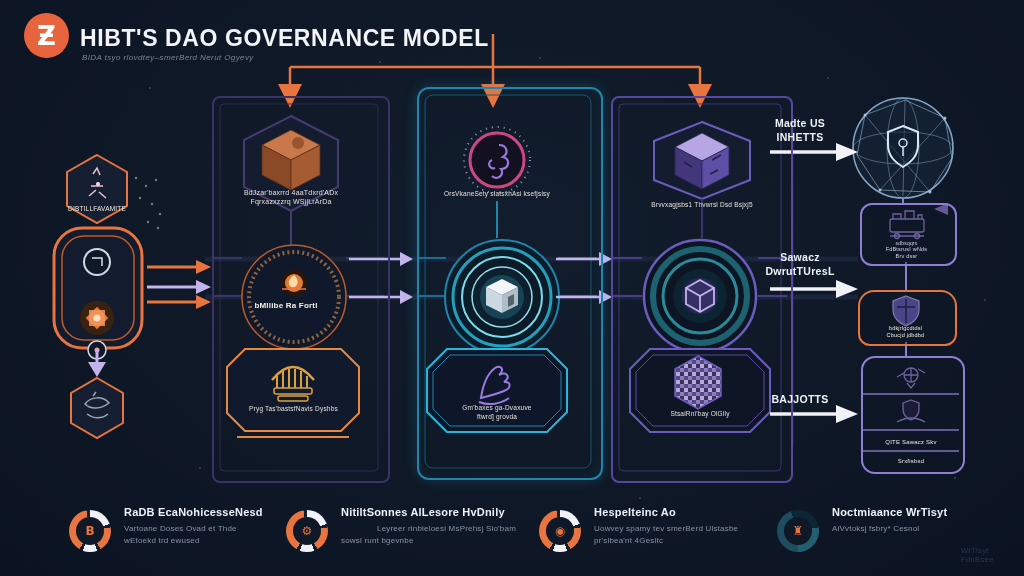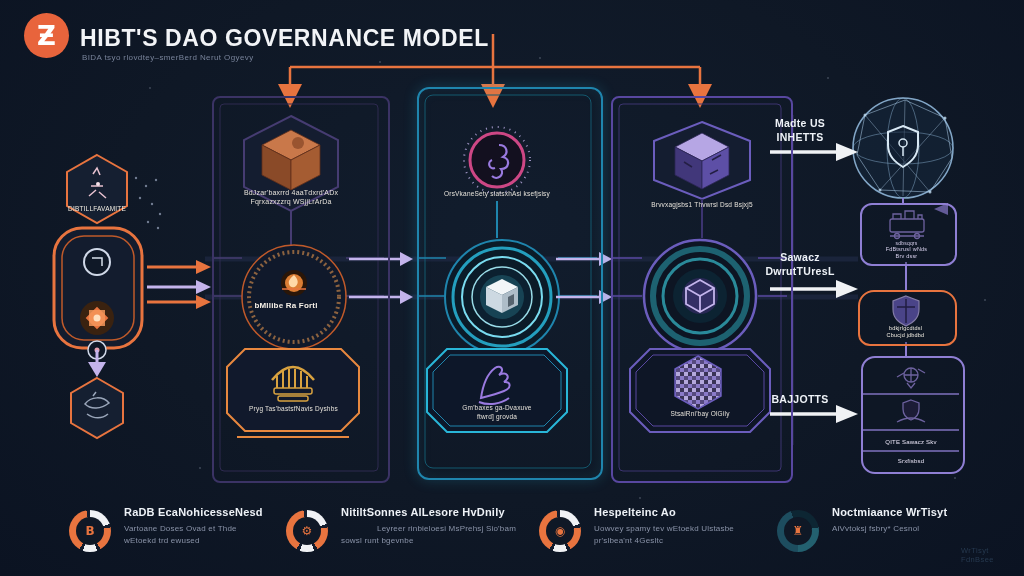--- a/index.html
+++ b/index.html
@@ -15,21 +15,21 @@
   .p3{left:611px;top:96px;width:178px;height:383px;border:2px solid #5847a0;}
   .rbox{position:absolute;background:rgba(14,22,38,.35);}
   .rbox.n1{left:860px;top:203px;width:93px;height:59px;border:2.5px solid #8f7fd4;border-radius:12px;}
   .rbox.n2{left:858px;top:290px;width:95px;height:52px;border:2.5px solid #e8743f;border-radius:16px 16px 12px 12px;}
   .rbox.n3{left:861px;top:356px;width:100px;height:114px;border:2.5px solid #8f7fd4;border-radius:14px;}
   .tiny{position:absolute;text-align:center;font-size:5.5px;line-height:1.35;color:#d9d2ee;letter-spacing:.2px;}
   .logo{position:absolute;left:24px;top:13px;width:45px;height:45px;border-radius:50%;background:#e8643c;
     display:flex;align-items:center;justify-content:center;color:#fff;font-weight:bold;font-size:26px;
     font-family:"DejaVu Sans", sans-serif;}
   .title{position:absolute;left:80px;top:25px;font-size:23px;font-weight:bold;color:#f2f4f7;letter-spacing:.6px;}
-  .subtitle{position:absolute;left:82px;top:53px;font-size:8px;color:#78839a;letter-spacing:.4px;}
+  .subtitle{position:absolute;left:82px;top:53px;font-size:8px;color:#78839a;letter-spacing:.4px;font-style:italic;}
   .ring{position:absolute;width:42px;height:42px;border-radius:50%;}
   .ring .hole{position:absolute;left:7px;top:7px;right:7px;bottom:7px;border-radius:50%;background:#0f1826;
     display:flex;align-items:center;justify-content:center;color:#e8743f;font-size:12px;font-weight:bold;
     font-family:"DejaVu Sans", sans-serif;}
   .r-or{background:conic-gradient(from 210deg,#e8743f 0 140deg,#141d2e 140deg 150deg,#f0f2f5 150deg 220deg,#141d2e 220deg 230deg,#e8743f 230deg 300deg,#141d2e 300deg 310deg,#f0f2f5 310deg 350deg,#141d2e 350deg 360deg);}
   .r-tl{background:conic-gradient(from 180deg,#1d4d5f 0 160deg,#0d2633 160deg 260deg,#23606f 260deg 360deg);}
   .leg-title{position:absolute;font-size:11px;font-weight:bold;color:#eef2f7;letter-spacing:.2px;}
   .leg-sub{position:absolute;font-size:8px;color:#8a93a8;letter-spacing:.2px;}
   .watermark{position:absolute;left:925px;top:546px;font-size:7.5px;color:#26394f;letter-spacing:.4px;margin-left:36px;}
 </style>
@@ -356,21 +356,21 @@
 <div class="leg-title" style="left:341px;top:506px;">NitiltSonnes AlLesore HvDnily</div>
 <div class="leg-sub" style="left:341px;top:524px;padding-left:36px;">Leyreer rinbieloesi MsPrehsj Sio'bam</div>
 <div class="leg-sub" style="left:341px;top:536px;">sowsl runt bgevnbe</div>
 
 <div class="ring r-or" style="left:539px;top:510px;">
       <div class="hole">
         <span>◉</span>
       </div>
     </div>
 <div class="leg-title" style="left:594px;top:506px;">Hespelteinc Ao</div>
-<div class="leg-sub" style="left:594px;top:524px;">Uowvey spamy tev wEtoekd Ulstasbe</div>
+<div class="leg-sub" style="left:594px;top:524px;">Uowvey spamy tev smerBerd Ulstasbe</div>
 <div class="leg-sub" style="left:594px;top:536px;">pr'slbea'nt 4Gesltc</div>
 
 <div class="ring r-tl" style="left:777px;top:510px;">
       <div class="hole">
         <span>♜</span>
       </div>
     </div>
 <div class="leg-title" style="left:832px;top:506px;">Noctmiaance WrTisyt</div>
 <div class="leg-sub" style="left:832px;top:524px;">AiVvtoksj fsbry* Cesnol</div>
 

